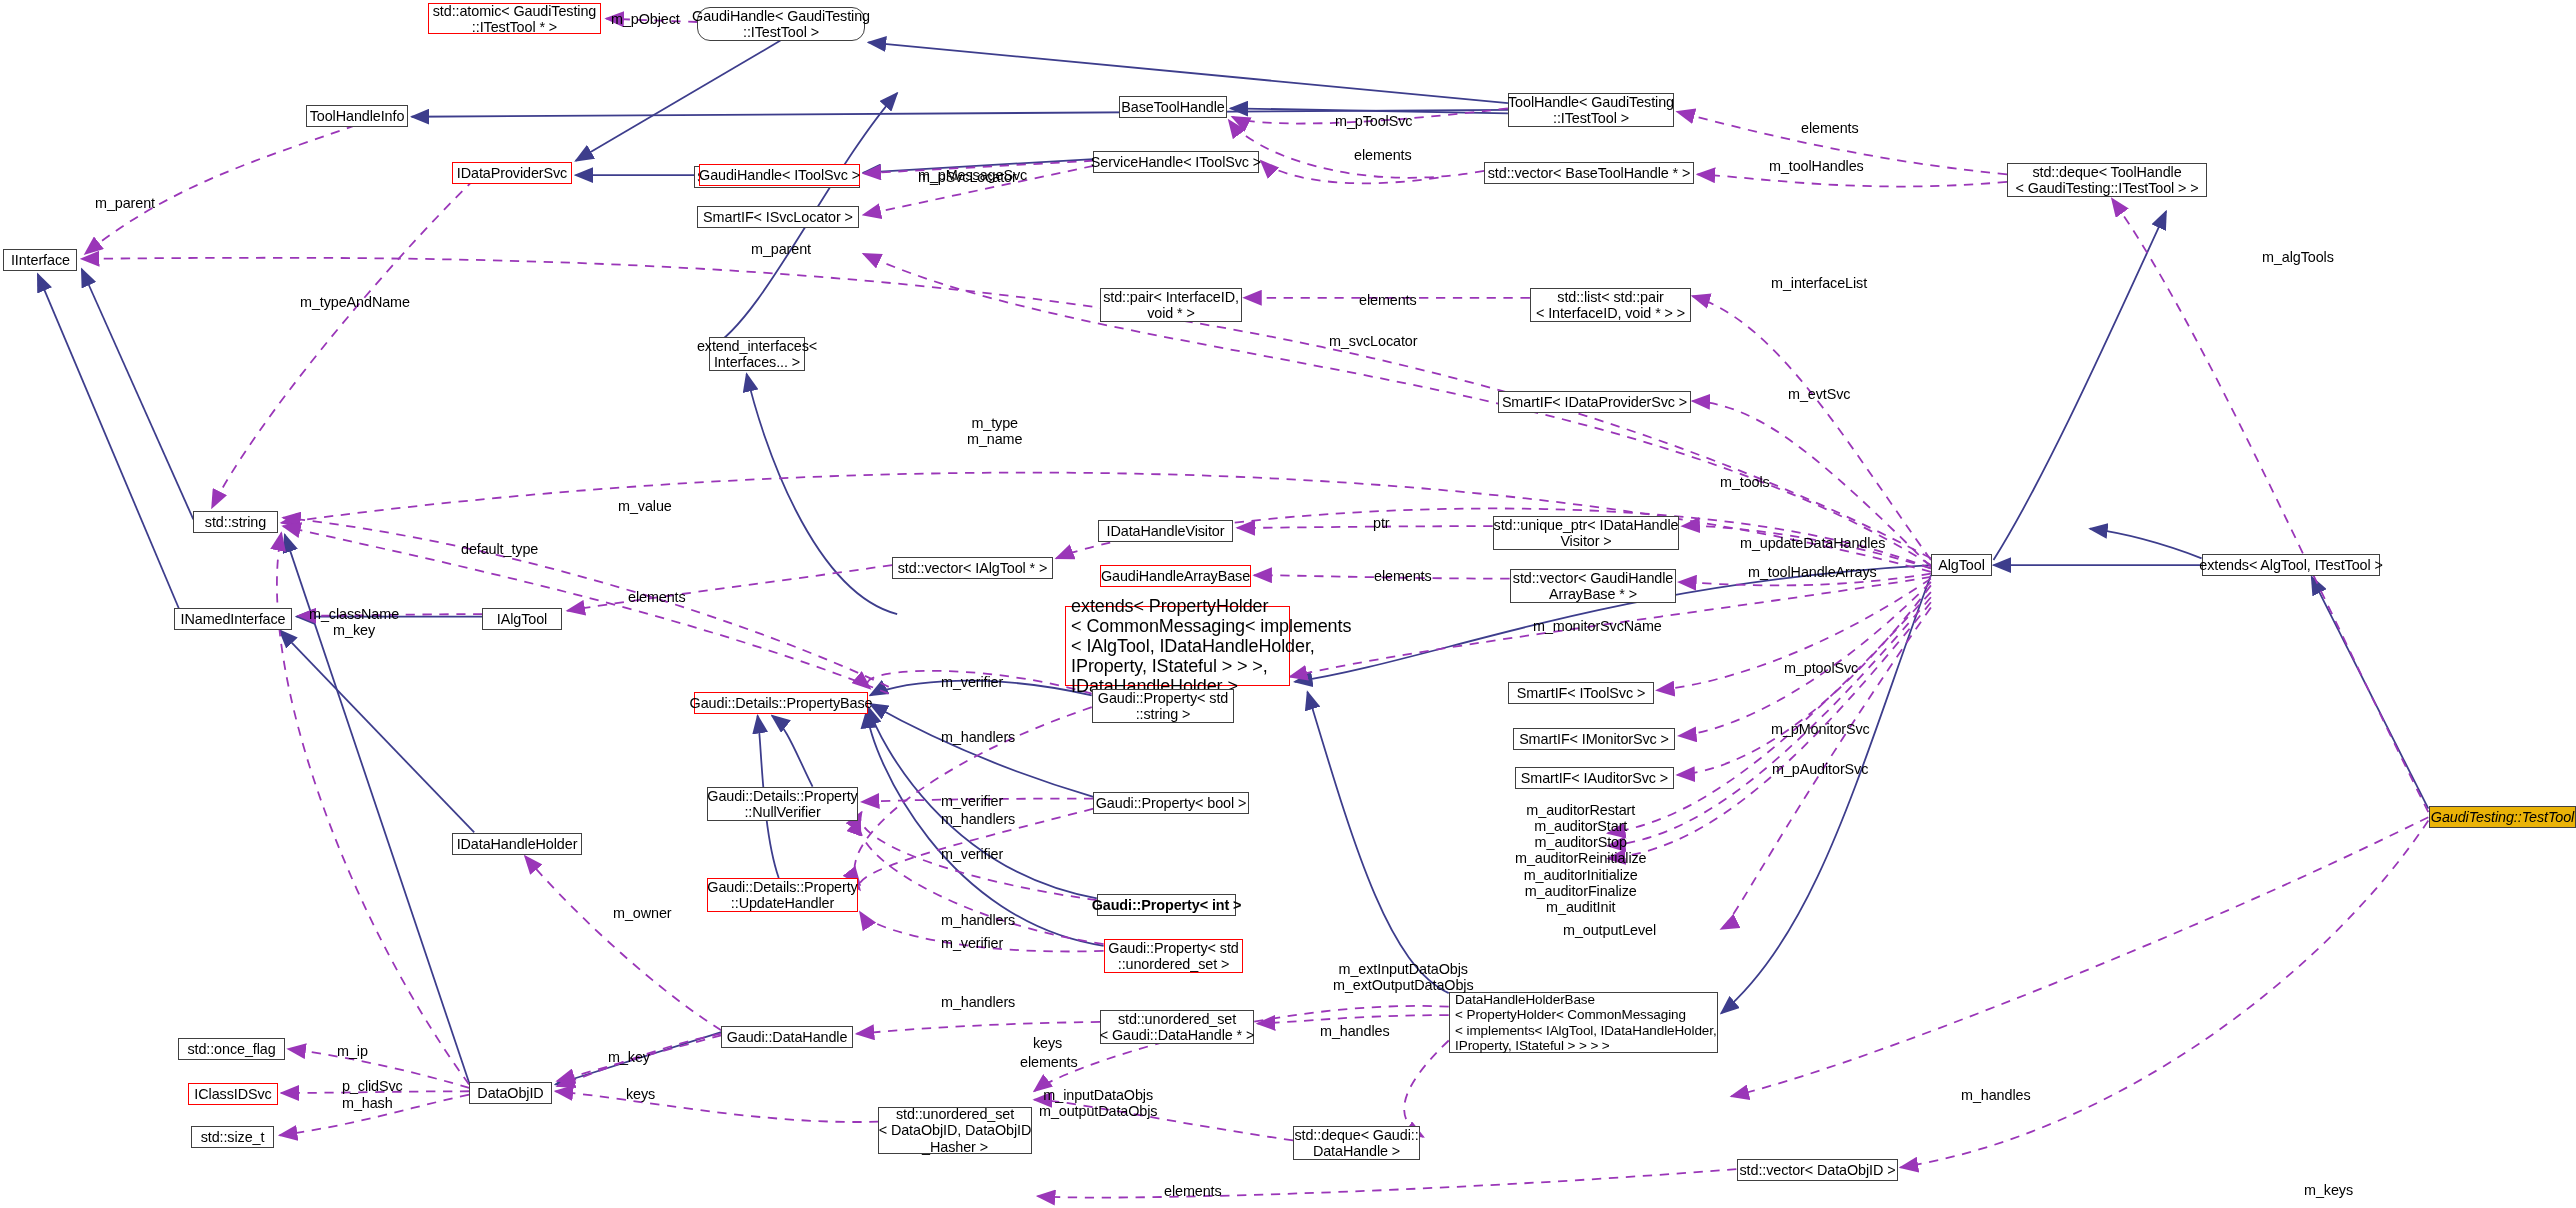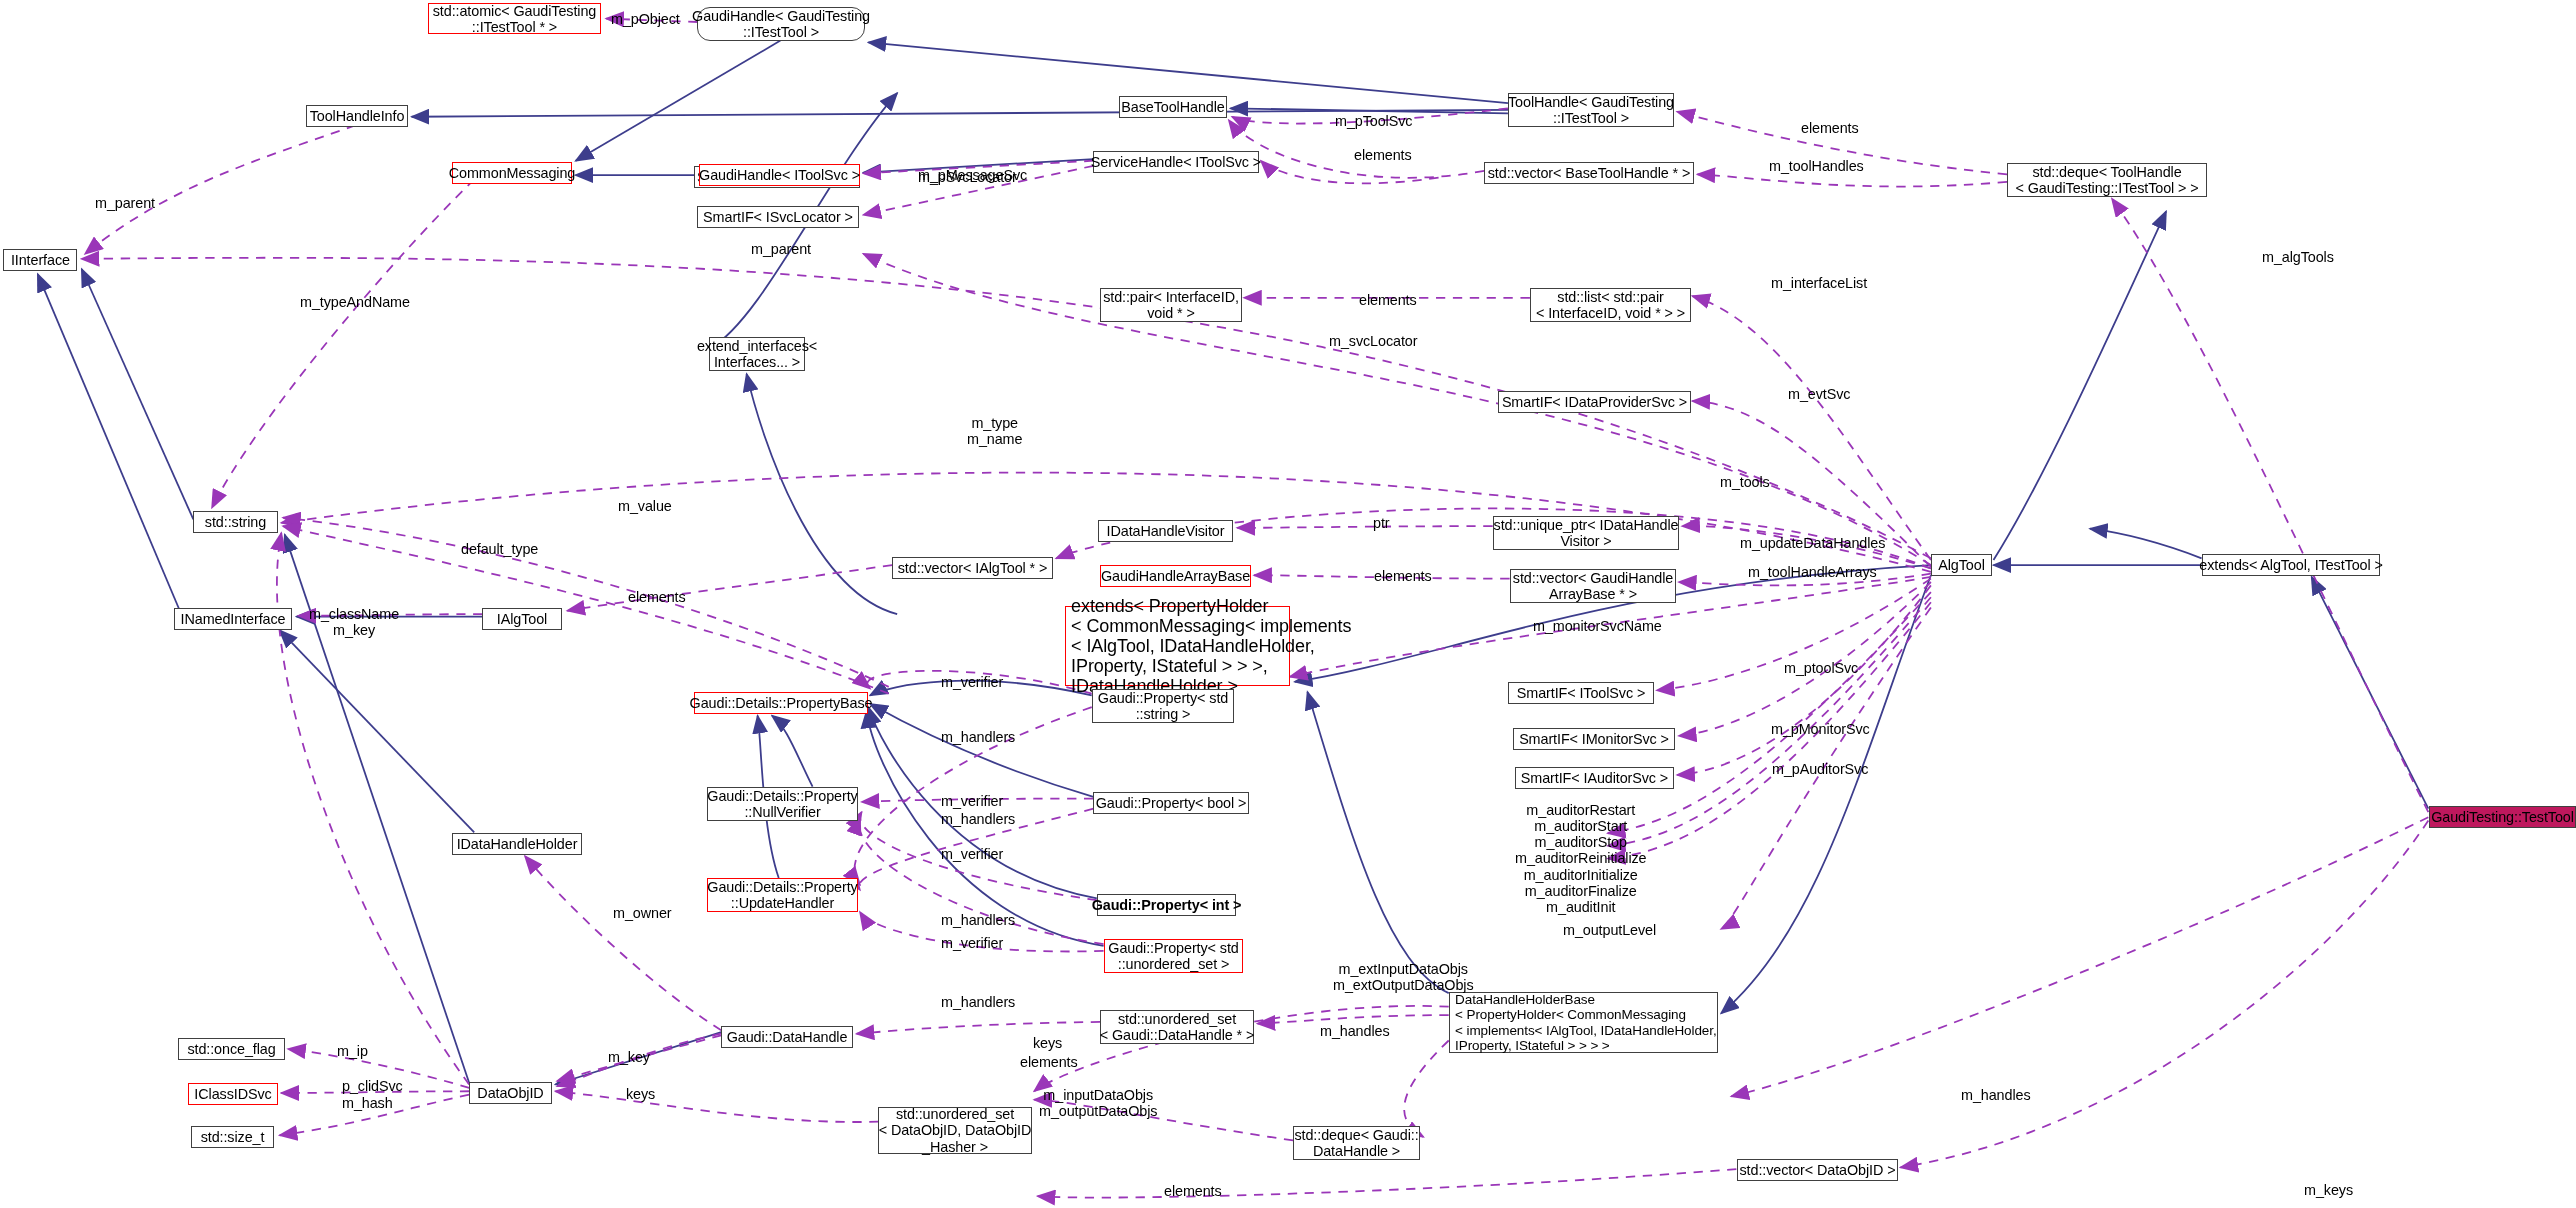--- a/index.html
+++ b/index.html
@@ -35,22 +35,23 @@
     align-items: center;
     justify-content: center;
     white-space: pre;
     letter-spacing: -0.1px;
     z-index: 5;
   }
   .node.red {
     border-color: #ff0000;
   }
   .node.current {
-    background: #be185d;
+    background: #eab308;
     border-color: #404040;
+    font-style: italic;
   }
   .node.leftalign {
     text-align: left;
     justify-content: flex-start;
     padding-left: 5.1px;
   }
   .edge-label {
     position: absolute;
     font-size: 14.4px;
     color: #000000;
@@ -251,21 +252,21 @@
 
   <div class="node red" style="left:428px;top:3.4px;width:173px;height:30.5px;">std::atomic&lt; GaudiTesting
 ::ITestTool * &gt;</div>
   <div class="node" style="left:697px;top:6.8px;width:168px;height:34px;border-radius:13px;">GaudiHandle&lt; GaudiTesting
 ::ITestTool &gt;</div>
   <div class="node" style="left:306px;top:105px;width:102px;height:22px;">ToolHandleInfo</div>
   <div class="node" style="left:1119px;top:96px;width:108px;height:22px;">BaseToolHandle</div>
   <div class="node" style="left:1508px;top:93px;width:166px;height:34px;">ToolHandle&lt; GaudiTesting
 ::ITestTool &gt;</div>
   <div class="node" style="left:694px;top:166px;width:166px;height:22px;">SmartIF&lt; IMessageSvc &gt;</div>
-  <div class="node red" style="left:452px;top:162px;width:120px;height:22px;">CommonMessaging</div>
+  <div class="node red" style="left:452px;top:162px;width:120px;height:22px;">IDataProviderSvc</div>
   <div class="node red" style="left:699px;top:164px;width:161px;height:22px;">GaudiHandle&lt; IToolSvc &gt;</div>
   <div class="node" style="left:1093px;top:151px;width:166px;height:22px;">ServiceHandle&lt; IToolSvc &gt;</div>
   <div class="node" style="left:1484px;top:162px;width:210px;height:22px;">std::vector&lt; BaseToolHandle * &gt;</div>
   <div class="node" style="left:2007px;top:163px;width:200px;height:34px;">std::deque&lt; ToolHandle
 &lt; GaudiTesting::ITestTool &gt; &gt;</div>
   <div class="node" style="left:697px;top:206px;width:162px;height:22px;">SmartIF&lt; ISvcLocator &gt;</div>
   <div class="node" style="left:3.4px;top:249px;width:74px;height:22px;">IInterface</div>
   <div class="node" style="left:1100px;top:288px;width:142px;height:34px;">std::pair&lt; InterfaceID,
 void * &gt;</div>
   <div class="node" style="left:1530px;top:288px;width:161px;height:34px;">std::list&lt; std::pair

